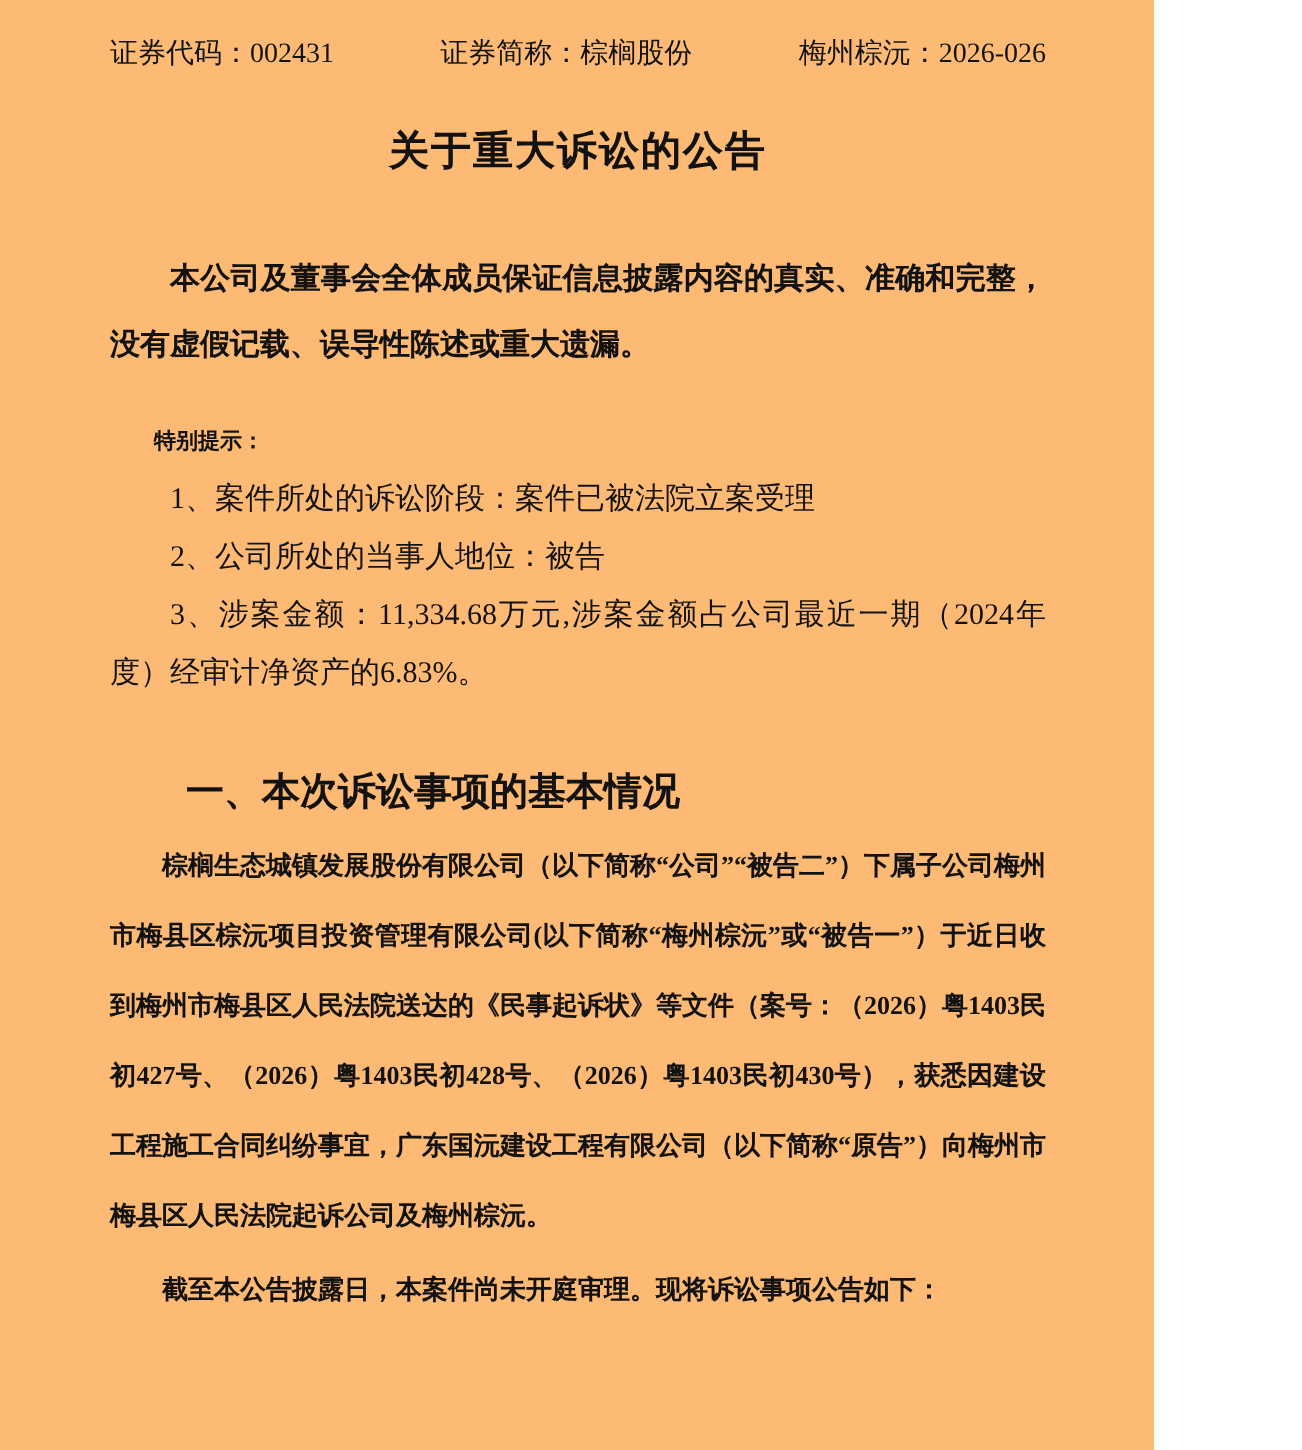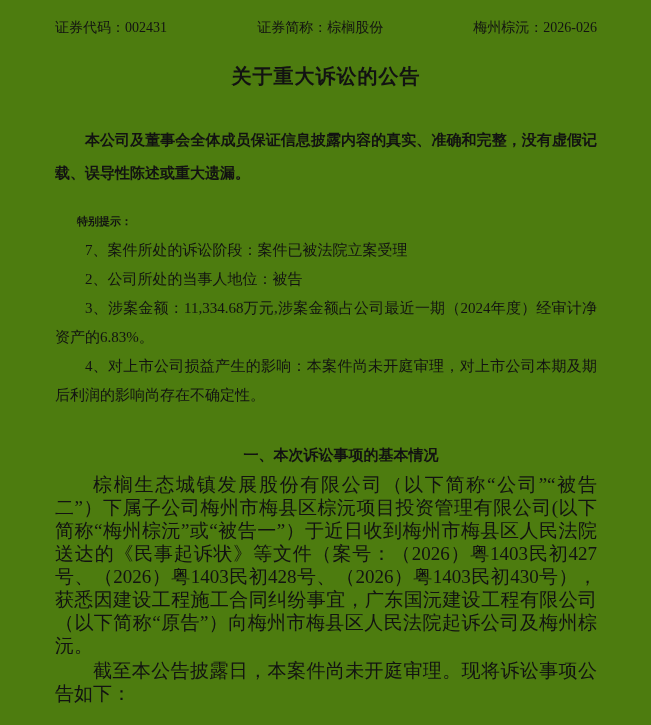--- a/index.html
+++ b/index.html
@@ -2,25 +2,25 @@
 <html lang="zh"><head>
 <meta charset="utf-8">
 <style>
   html, body {
     margin: 0;
     padding: 0;
     background: #ffffff;
   }
   .page {
     position: relative;
-    width: 651px;
+    width: 577px;
     height: 725px;
     box-sizing: border-box;
     padding: 20px 54px 0 55px;
-    background: #4d7c0f;
+    background: #fdba74;
     color: #121212;
     font-family: "Liberation Serif", "DejaVu Serif", serif;
     overflow: hidden;
   }
   .doc-header {
     display: flex;
     justify-content: space-between;
     align-items: baseline;
     font-size: 14px;
     line-height: 16px;
@@ -57,54 +57,53 @@
     margin: 0;
     font-size: 15px;
     line-height: 29px;
     text-indent: 2em;
     text-align: justify;
   }
   .section-heading {
     margin: 30px 0 0;
     font-family: "Liberation Sans", "DejaVu Sans", sans-serif;
     font-weight: bold;
-    font-size: 15px;
+    font-size: 19px;
     line-height: 29px;
     text-indent: 2em;
-    text-align: center;
   }
   .body-para {
     margin: 4px 0 0;
-    font-size: 19px;
-    line-height: 23px;
+    font-size: 13px;
+    line-height: 35px;
     text-indent: 2em;
     text-align: justify;
+    font-weight: bold;
   }
   .body-para.closing { margin-top: 2px; }
 </style>
 </head>
 <body>
 
 <div class="page">
 
   <div class="doc-header">
     <span class="field"><span>证券代码：</span><span>002431</span></span>
     <span class="field"><span>证券简称：</span><span>棕榈股份</span></span>
     <span class="field"><span>梅州棕沅：</span><span>2026-026</span></span>
   </div>
 
   <h2 class="title-line title-subject">关于重大诉讼的公告</h2>
 
   <p class="disclaimer">本公司及董事会全体成员保证信息披露内容的真实、准确和完整，没有虚假记载、误导性陈述或重大遗漏。</p>
 
   <p class="notice-heading">特别提示：</p>
 
-  <p class="notice-item">7、案件所处的诉讼阶段：案件已被法院立案受理</p>
+  <p class="notice-item">1、案件所处的诉讼阶段：案件已被法院立案受理</p>
   <p class="notice-item">2、公司所处的当事人地位：被告</p>
   <p class="notice-item">3、涉案金额：11,334.68万元,涉案金额占公司最近一期（2024年度）经审计净资产的6.83%。</p>
-  <p class="notice-item">4、对上市公司损益产生的影响：本案件尚未开庭审理，对上市公司本期及期后利润的影响尚存在不确定性。</p>
 
   <p class="section-heading">一、本次诉讼事项的基本情况</p>
 
   <p class="body-para">棕榈生态城镇发展股份有限公司（以下简称“公司”“被告二”）下属子公司梅州市梅县区棕沅项目投资管理有限公司(以下简称“梅州棕沅”或“被告一”）于近日收到梅州市梅县区人民法院送达的《民事起诉状》等文件（案号：（2026）粤1403民初427号、（2026）粤1403民初428号、（2026）粤1403民初430号），获悉因建设工程施工合同纠纷事宜，广东国沅建设工程有限公司（以下简称“原告”）向梅州市梅县区人民法院起诉公司及梅州棕沅。</p>
   <p class="body-para closing">截至本公告披露日，本案件尚未开庭审理。现将诉讼事项公告如下：</p>
 
 </div>
 
 </body></html>

